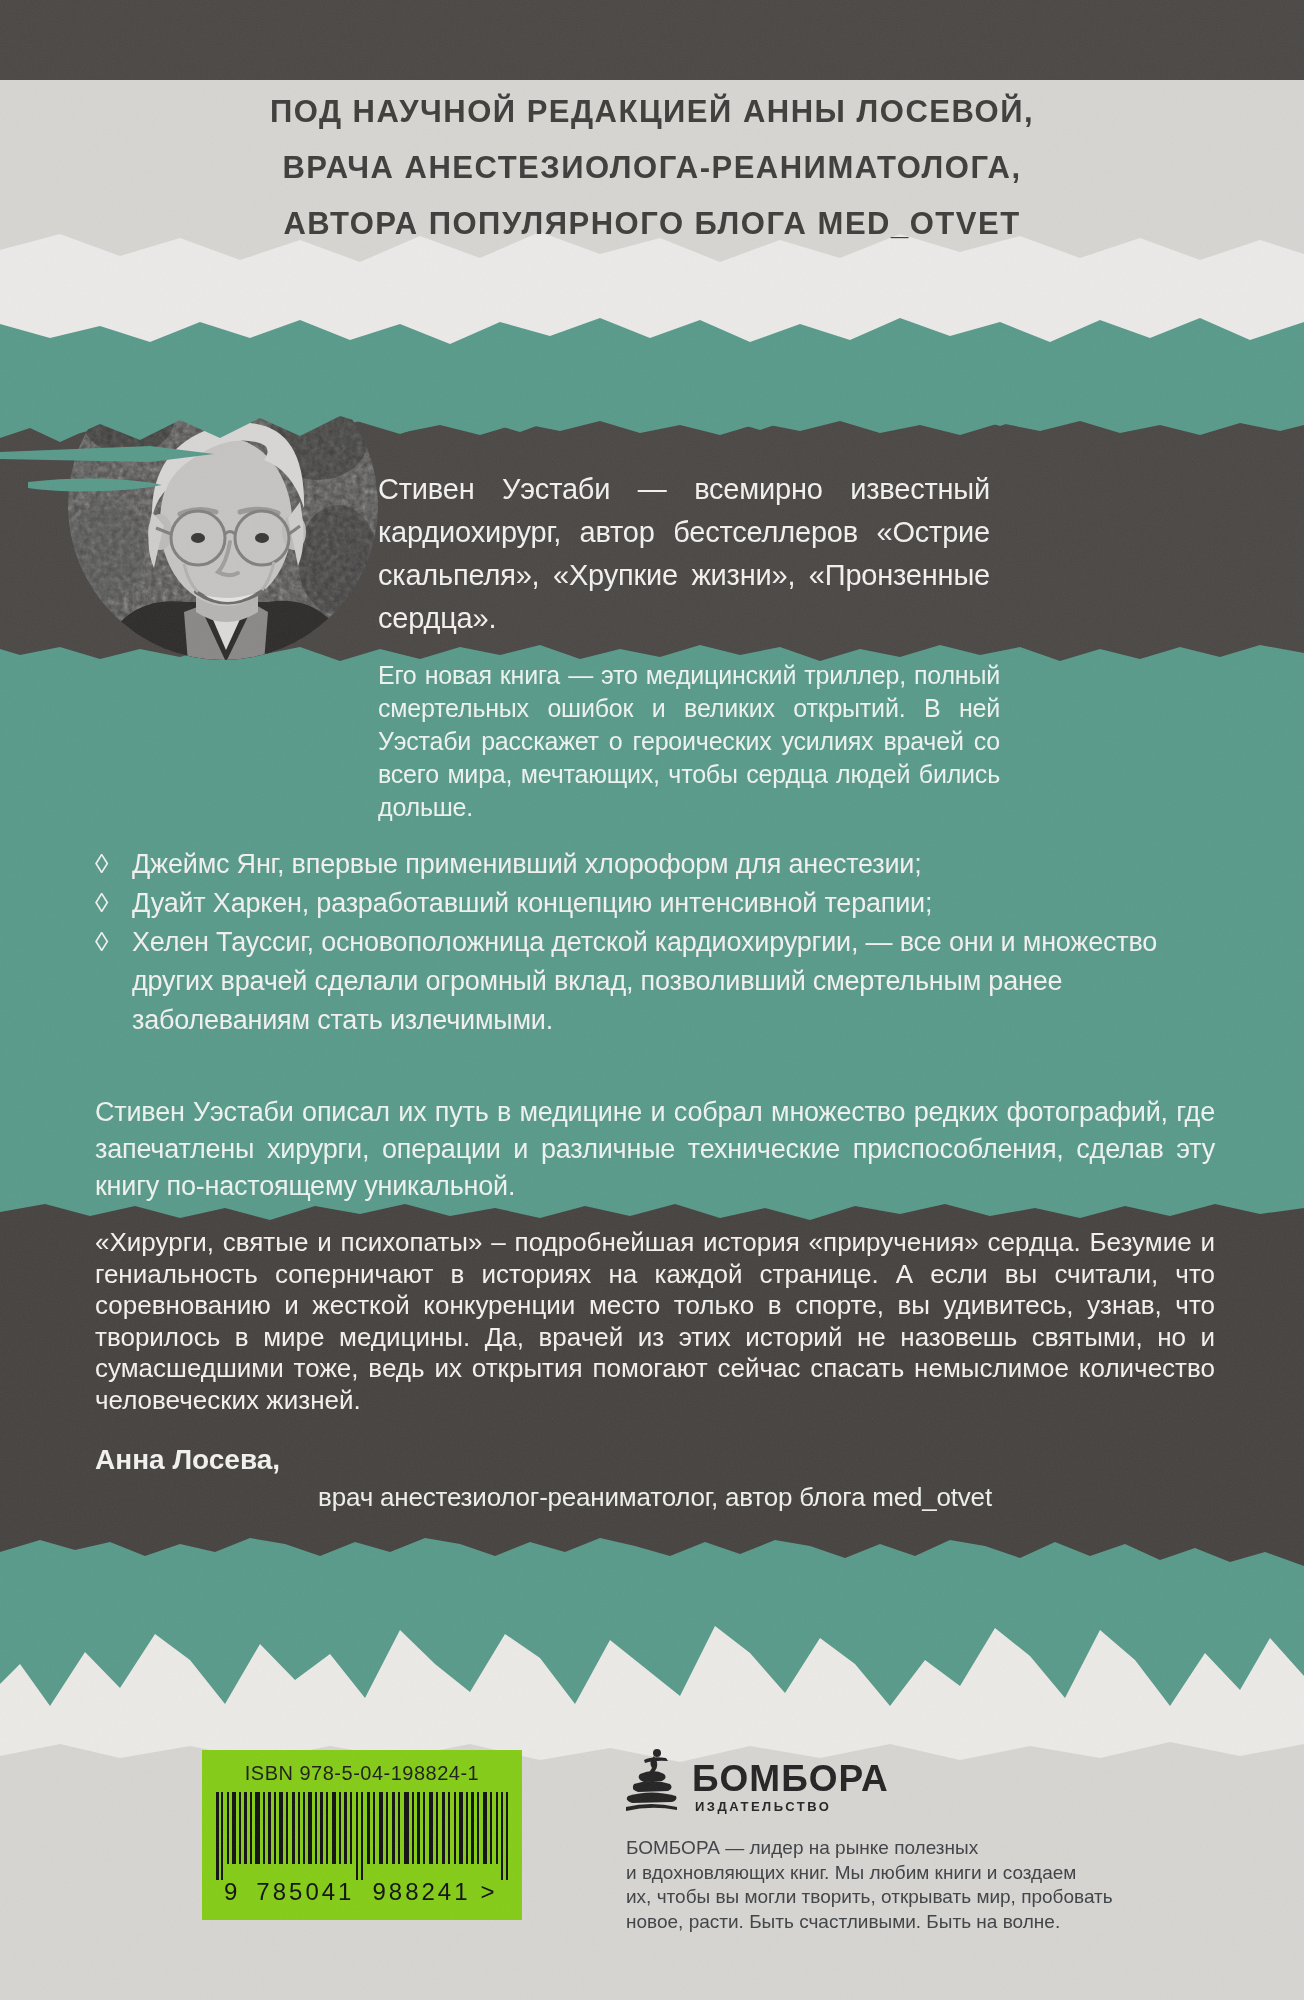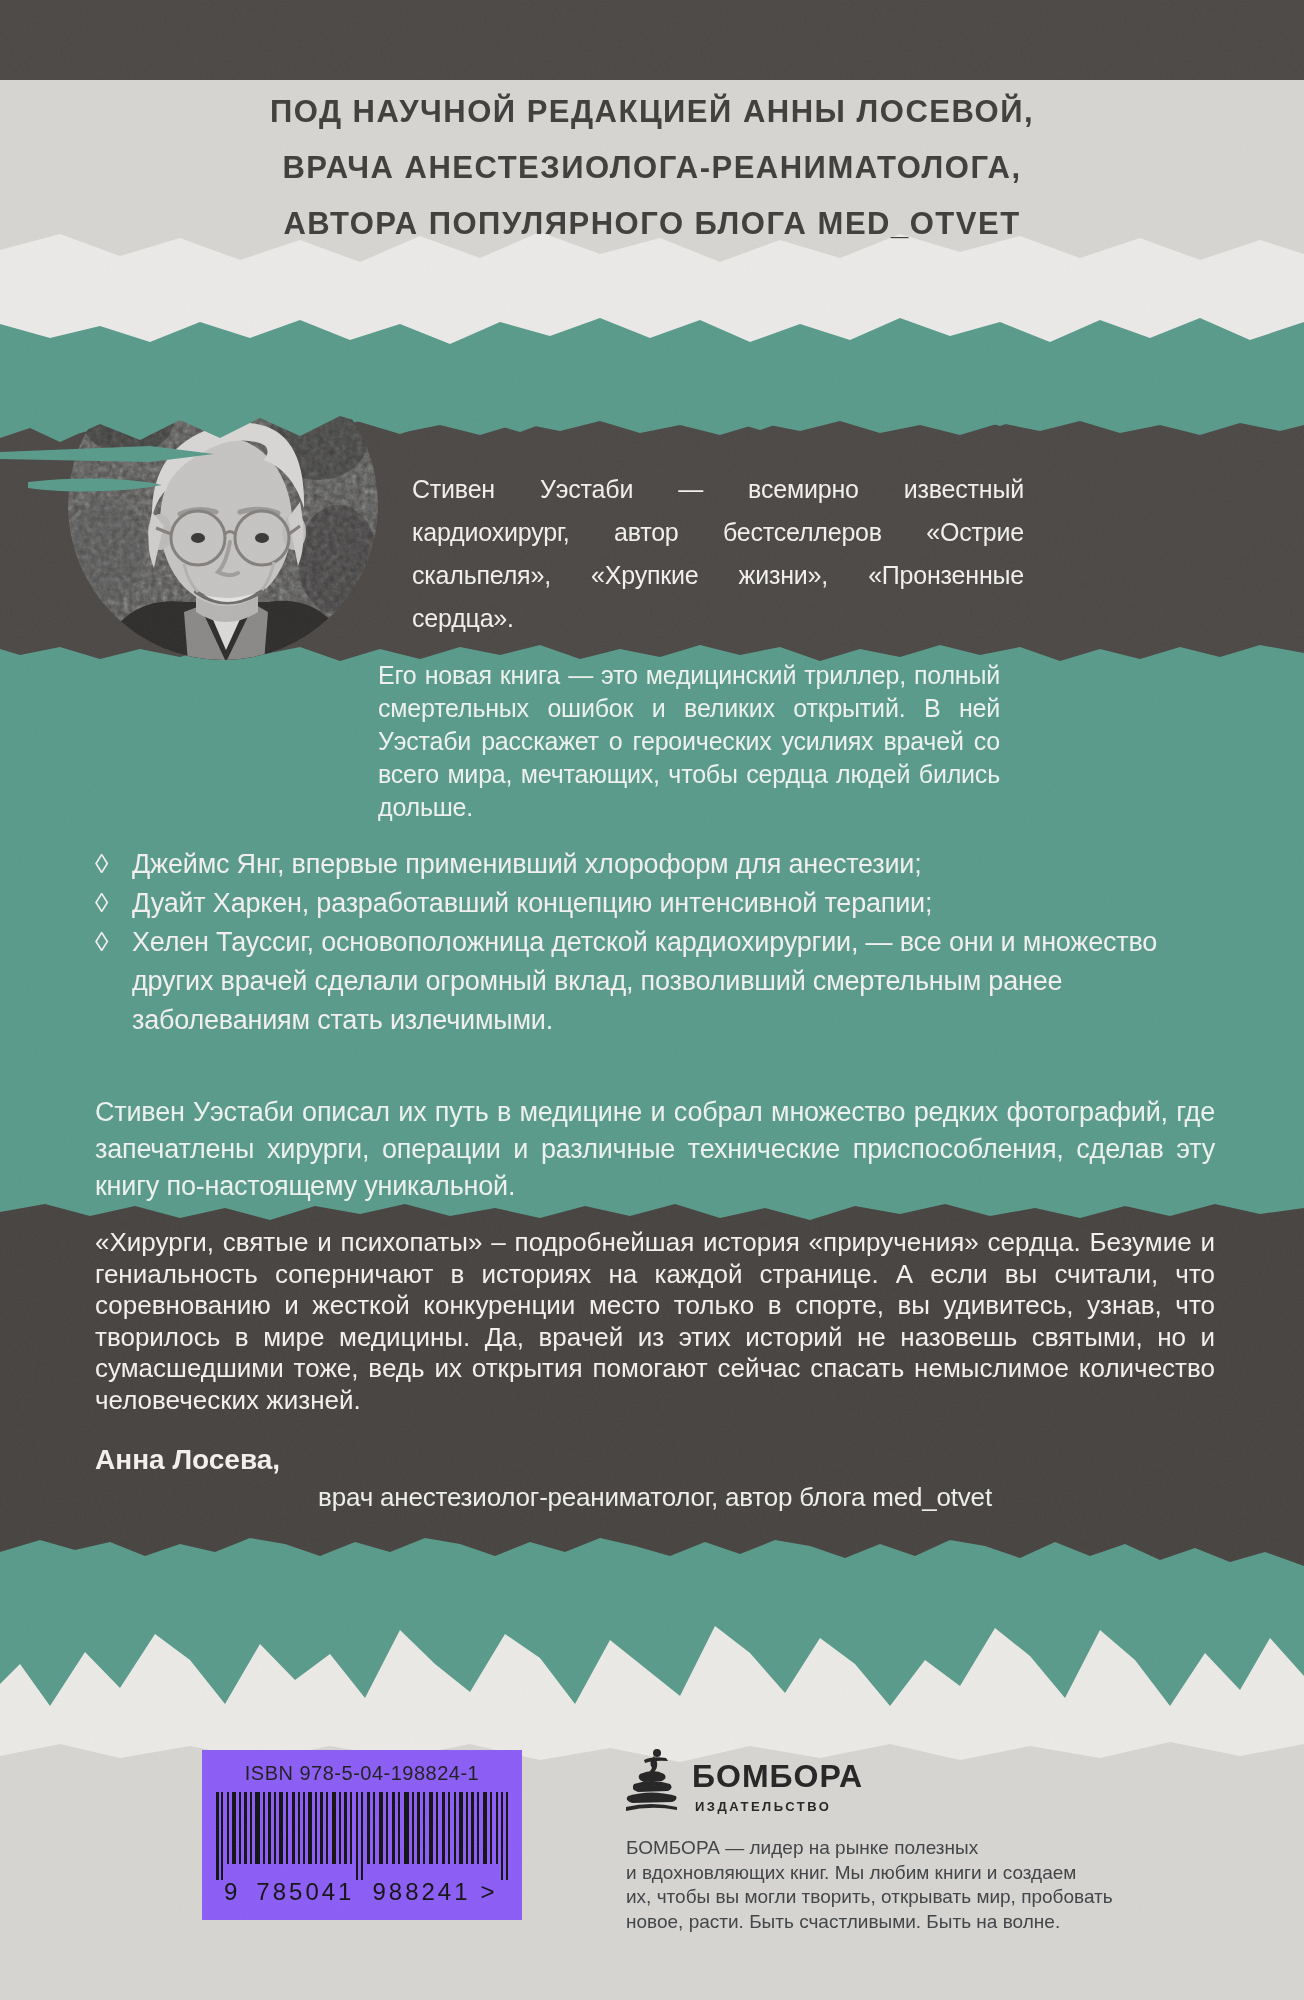--- a/index.html
+++ b/index.html
@@ -32,41 +32,41 @@
   }
   .torn-overlay{left:0;top:0;width:1304px;height:500px;z-index:5;pointer-events:none;}
   
   .photo{left:68px;top:350px;width:310px;height:310px;z-index:4;}
   
   .editor-note{
     left:0;top:84px;width:100%;text-align:center;z-index:6;
     font-weight:bold;font-size:31px;line-height:56px;letter-spacing:1.5px;
     color:var(--text-dark,#3e3d3b);white-space:pre-line;
   }
-  .intro-text{left:378px;top:468px;width:612px;font-size:25px;line-height:43px;color:var(--text-light,#f2f1ef);text-align:justify;letter-spacing:-.2px;z-index:6;margin-left:34px;}
+  .intro-text{left:378px;top:468px;width:612px;font-size:29px;line-height:43px;color:var(--text-light,#f2f1ef);text-align:justify;letter-spacing:-.2px;z-index:6;}
   .desc-text{left:378px;top:659px;width:622px;font-size:25px;line-height:33px;color:#eef3ef;text-align:justify;letter-spacing:-.2px;z-index:6;}
   .bullets{left:95px;top:845px;width:1125px;color:var(--text-light,#f2f1ef);font-size:27px;line-height:39px;z-index:6;letter-spacing:-.2px;}
   .bullet{display:flex;}
   .bullet-marker{width:37px;flex:none;}
   .bullet-text{flex:1;}
   .photos-paragraph{left:95px;top:1094px;width:1120px;font-size:27px;line-height:37px;color:#eef3ef;text-align:justify;letter-spacing:-.2px;z-index:6;}
   .quote-text{left:95px;top:1227px;width:1120px;font-size:26px;line-height:31.5px;color:#f3f2f0;text-align:justify;z-index:6;}
   .review-author{left:95px;top:1444px;width:1120px;text-align:left;font-size:28px;font-weight:bold;color:#f3f2f0;z-index:6;}
   .review-role{left:95px;top:1482px;width:1120px;text-align:center;font-size:26px;color:#eef0ee;z-index:6;letter-spacing:-.2px;}
   
-  .barcode-box{left:202px;top:1750px;width:320px;height:170px;background:#8b5cf6;z-index:6;}
+  .barcode-box{left:202px;top:1750px;width:320px;height:170px;background:#84cc16;z-index:6;}
   .isbn{position:absolute;left:0;top:12px;width:100%;text-align:center;font-size:20px;color:#1d1d1d;letter-spacing:.5px;}
   .bars{position:absolute;left:14px;top:42px;width:292px;height:88px;}
   .digits{position:absolute;left:16px;top:128px;width:300px;display:flex;align-items:baseline;font-size:24px;color:#111;letter-spacing:3px;}
   .digits .d9{margin-left:6px;}
   .digits .g1{margin-left:16px;}
   .digits .g2{margin-left:18px;}
   .digits .ar{margin-left:10px;letter-spacing:0;}
   .logo-icon{left:624px;top:1748px;width:54px;height:66px;z-index:6;}
-  .publisher-name{left:692px;top:1758px;font-size:32px;font-weight:bold;color:#232323;letter-spacing:1px;z-index:6;}
+  .publisher-name{left:692px;top:1758px;font-size:37px;font-weight:bold;color:#232323;letter-spacing:1px;z-index:6;}
   .publisher-tagline{left:695px;top:1799px;font-size:13px;font-weight:bold;letter-spacing:2.5px;color:#232323;z-index:6;}
   .publisher-desc{left:626px;top:1836px;width:520px;font-size:19px;line-height:24.5px;color:#3f4245;white-space:pre-line;z-index:6;}
   .noise{left:0;top:0;width:1304px;height:2000px;z-index:9;pointer-events:none;opacity:.07;}
 </style>
 </head>
 <body>
 
 <div class="page">
 
   <div class="abs top-strip"></div>

